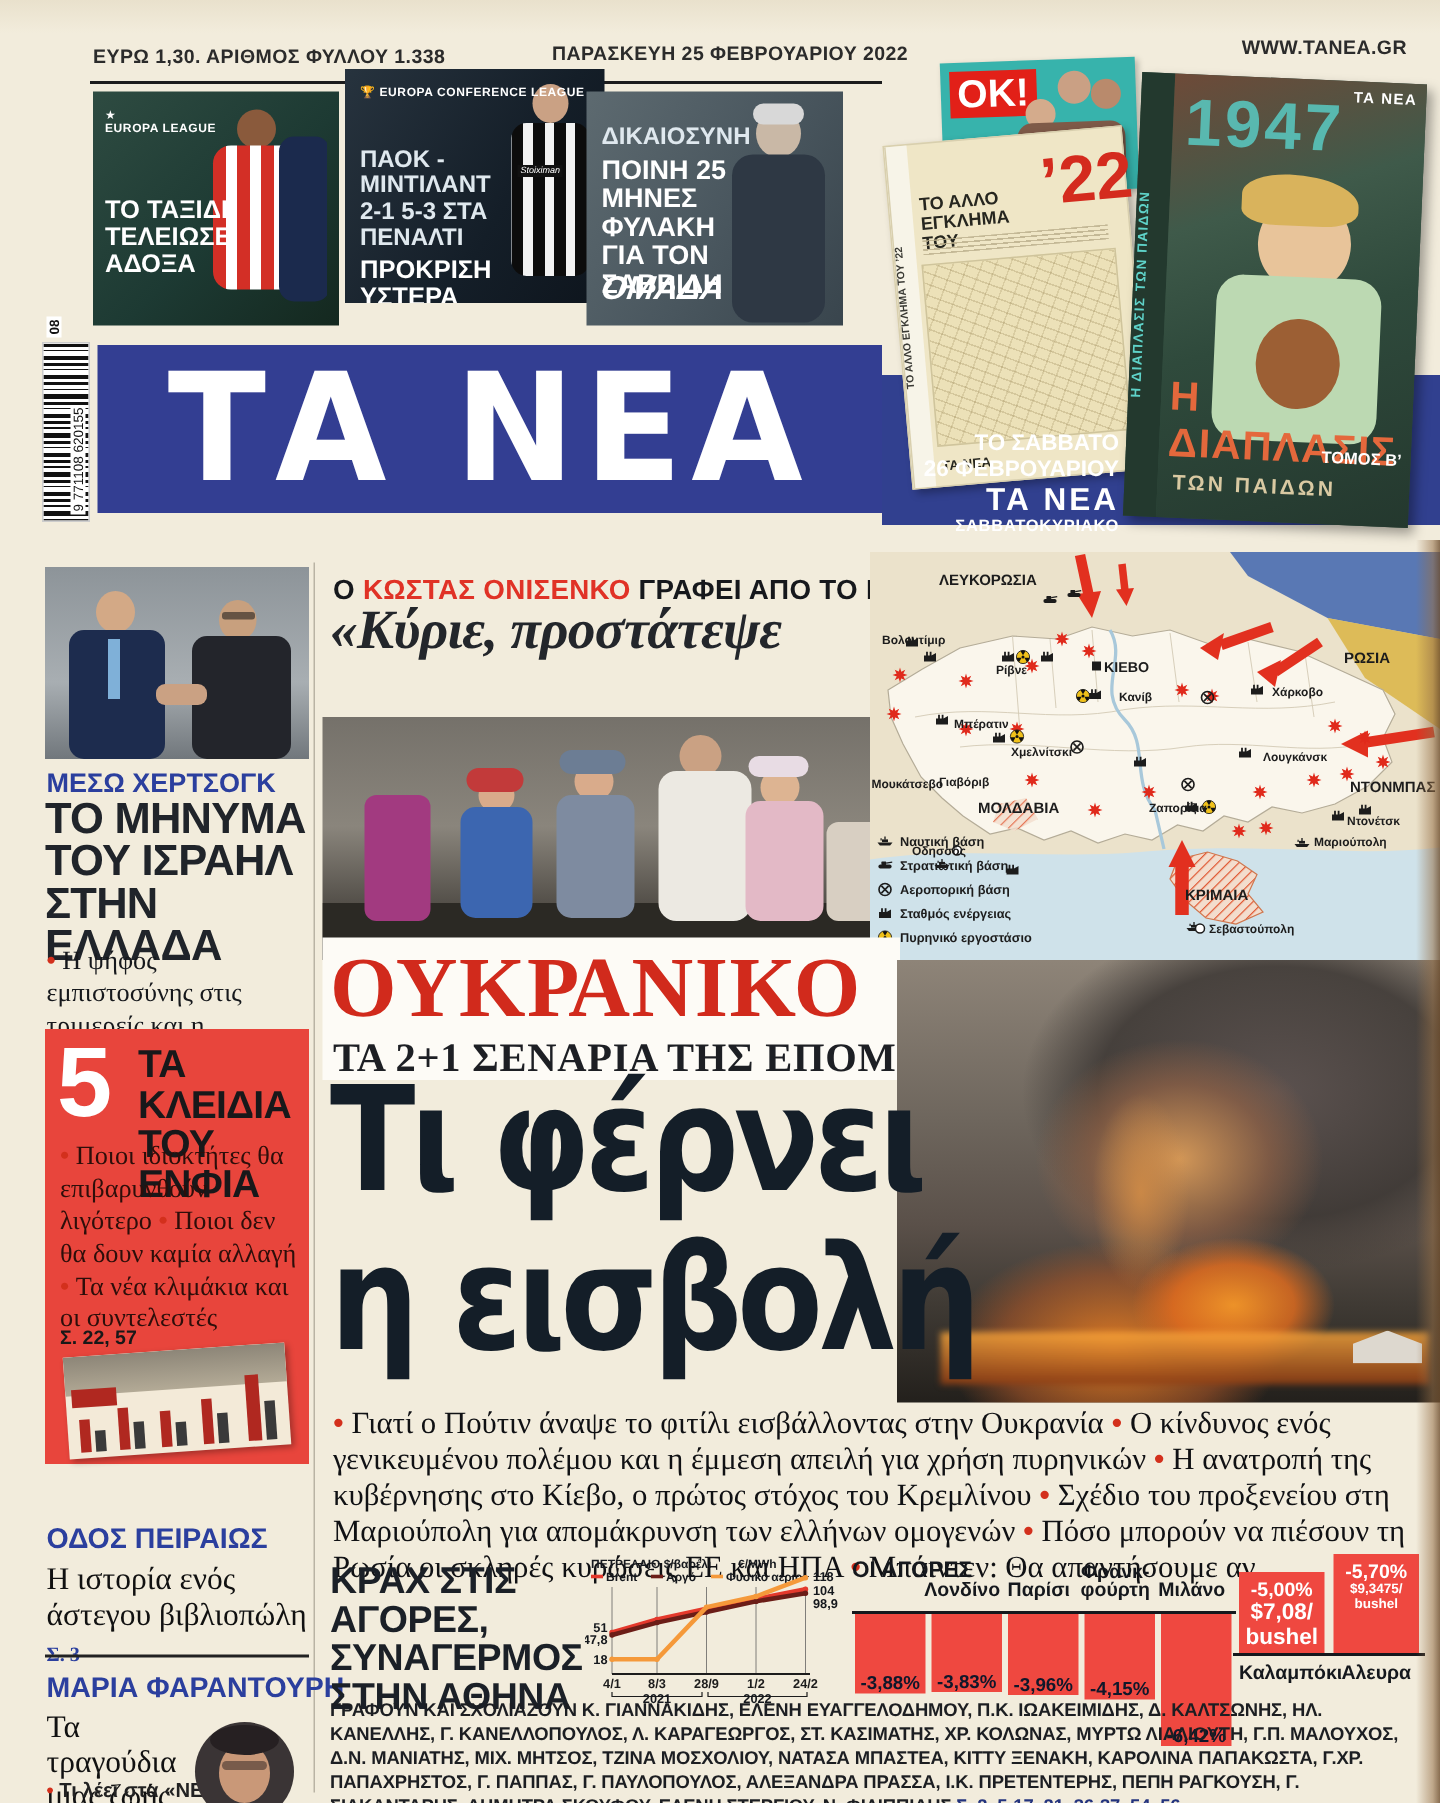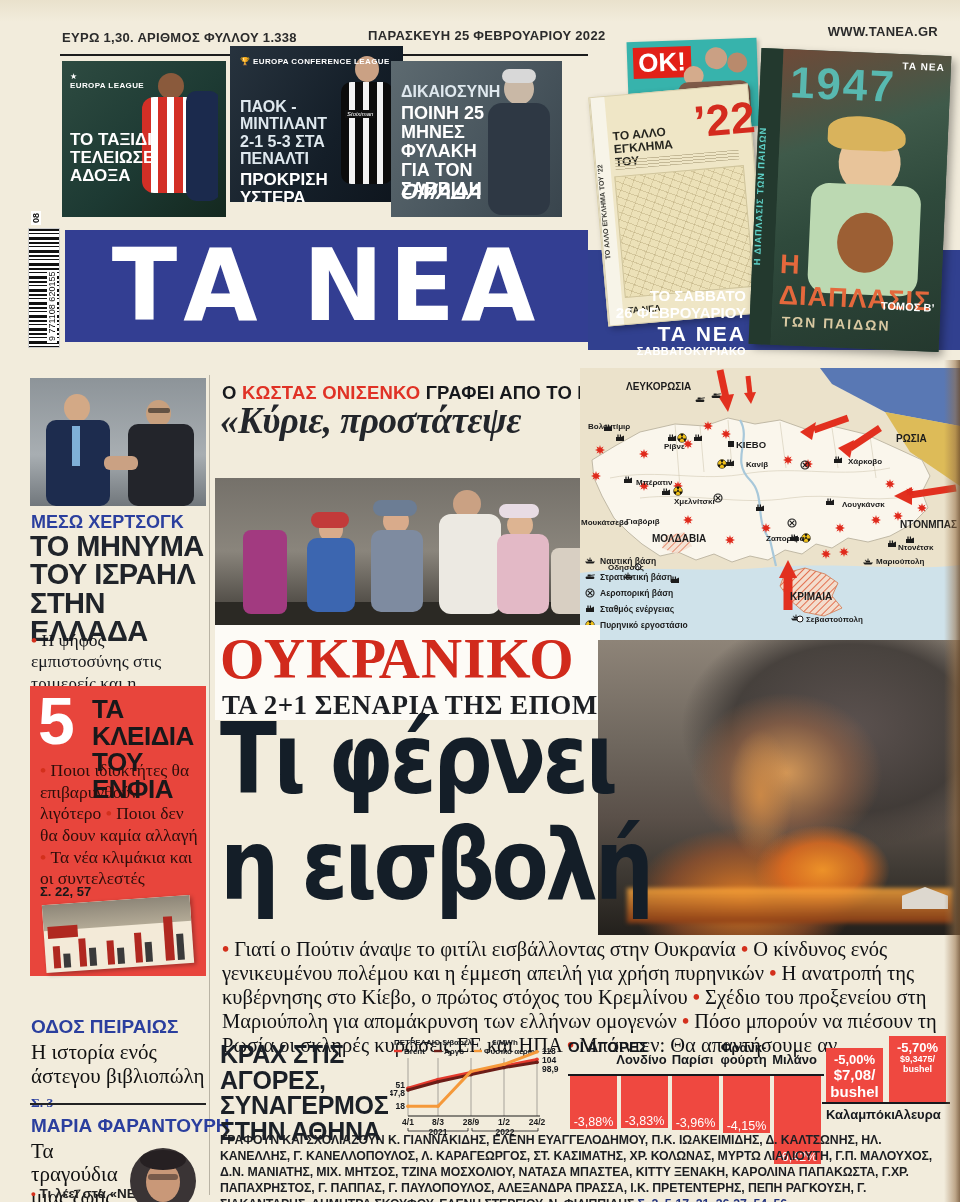--- a/index.html
+++ b/index.html
@@ -39,21 +39,21 @@
   .quote{font-weight:bold;font-style:italic;font-size:37px;line-height:1.0;color:#23262b;letter-spacing:-.5px;}
   .ukr-banner{color:#d12a1c;font-weight:bold;font-size:57px;letter-spacing:1px;line-height:1;}
   .ukr-sub{font-weight:bold;font-size:27px;color:#1d1f24;letter-spacing:.5px;line-height:1;}
   .big-head{font-weight:900;color:#141e28;font-size:97px;line-height:.98;letter-spacing:-4px;
             transform:scaleX(.86);transform-origin:left top;white-space:nowrap;
             font-family:"DejaVu Sans","Liberation Sans",sans-serif;}
   .lead-bullets{font-size:20.5px;line-height:1.17;color:#101114;}
   
   .krax{font-weight:900;font-size:25px;line-height:1.02;color:#1b2027;letter-spacing:-.3px;}
   .mk-name{font-weight:900;font-size:13px;line-height:.92;color:#15181d;text-align:center;white-space:pre-line;}
-  .mk-bar{background:#ef4840;color:#ffffff;font-weight:400;font-size:12.5px;display:flex;align-items:flex-end;justify-content:center;}
+  .mk-bar{background:#ef4840;color:#0f172a;font-weight:700;font-size:12.5px;display:flex;align-items:flex-end;justify-content:center;}
   .cm-box{background:#ef4840;color:#fff;text-align:center;font-weight:900;}
   .credits{font-size:12.3px;font-weight:bold;color:#1c1e22;line-height:1.3;letter-spacing:-.1px;}
   .edge-r{background:linear-gradient(90deg,rgba(148,110,70,0) 0%,rgba(148,110,70,.55) 70%,rgba(110,78,46,.8) 100%);}
 </style>
 </head>
 <body>
 
 <div class="abs mh-small" style="left:62px;top:30px;">ΕΥΡΩ 1,30. ΑΡΙΘΜΟΣ ΦΥΛΛΟΥ 1.338</div>
 <div class="abs mh-small" style="left:368px;top:28px;">ΠΑΡΑΣΚΕΥΗ 25 ΦΕΒΡΟΥΑΡΙΟΥ 2022</div>
 <div class="abs mh-small" style="right:22px;top:24px;">WWW.TANEA.GR</div>

